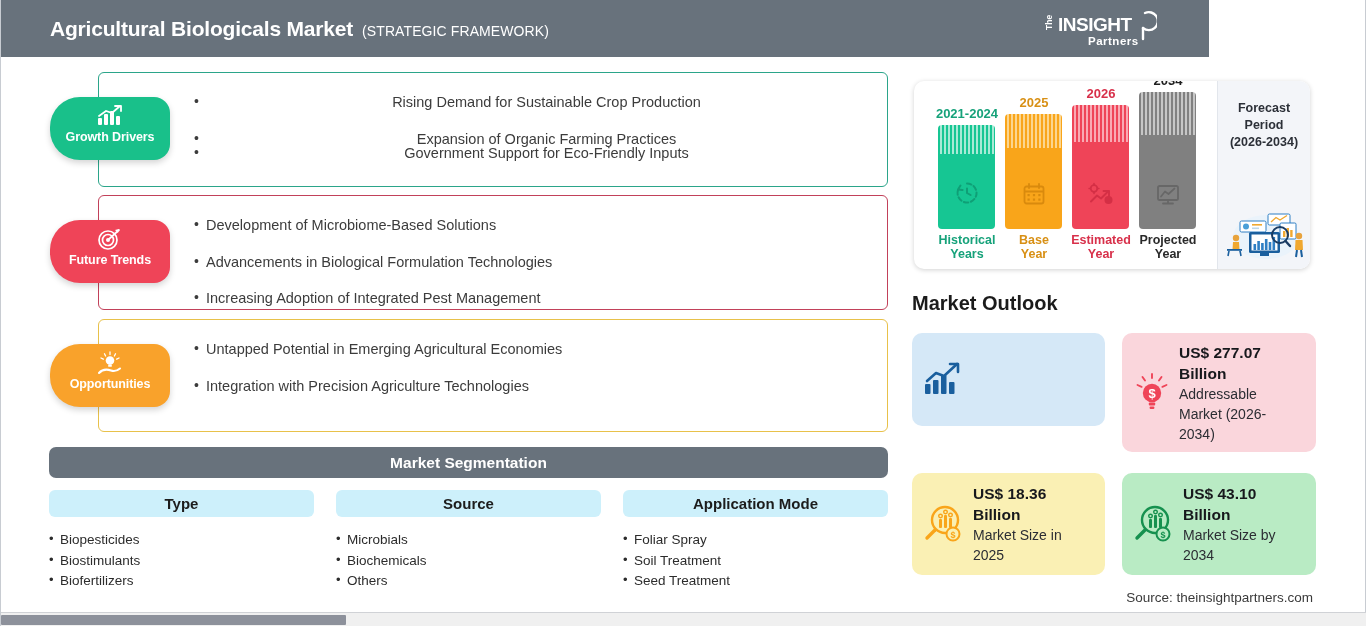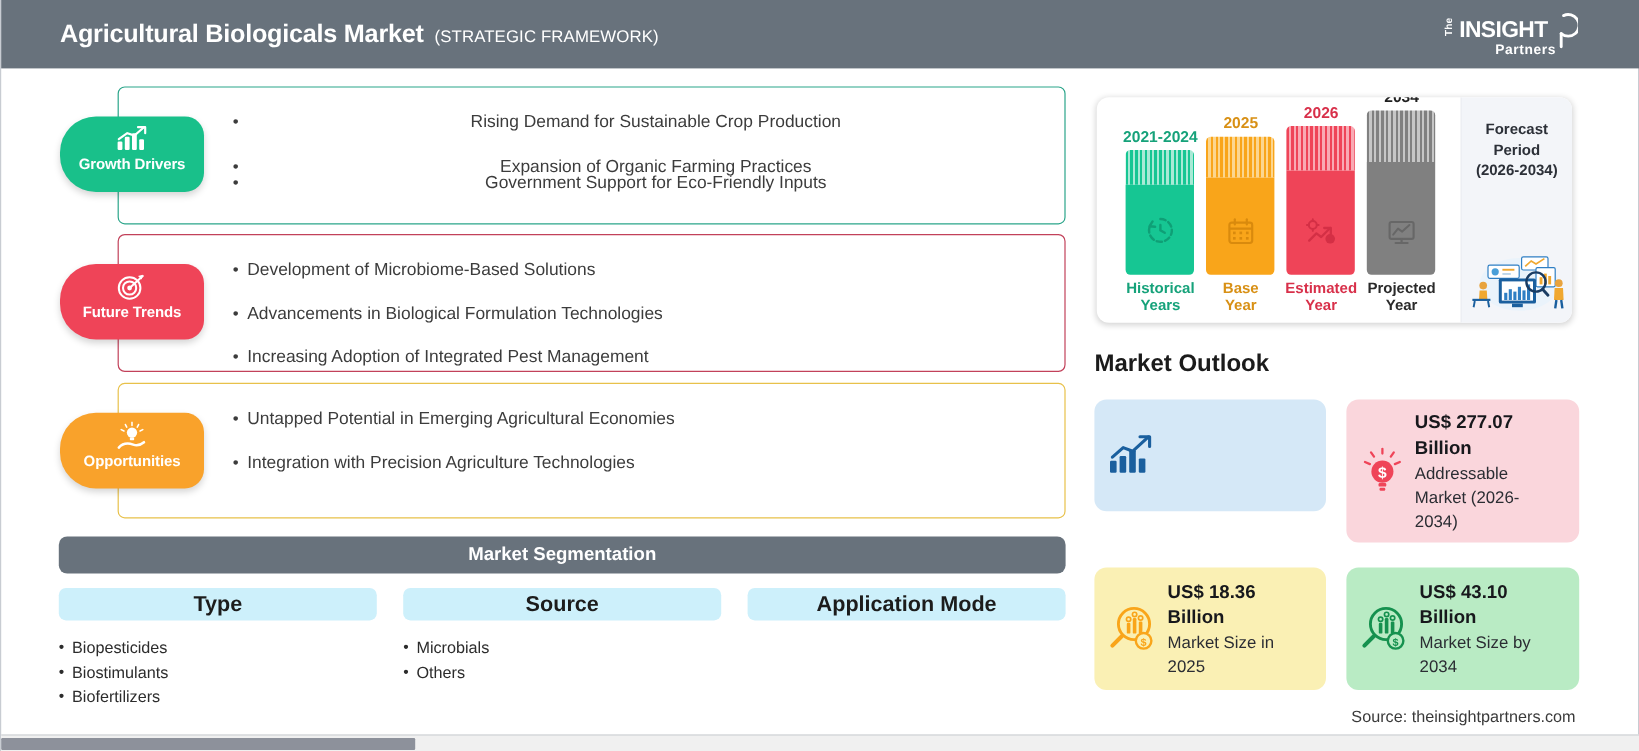--- a/index.html
+++ b/index.html
@@ -11,21 +11,21 @@
   }
   #root {
     position: relative; width: 1366px; height: 626px;
     background: #ffffff;
     border-left: 1px solid #c8ccd2;
     border-right: 1px solid #c8ccd2;
   }
 
   
   #header {
-    position: absolute; left: 0; top: 0; width: 1366px; height: 57px;
+    position: absolute; left: 0; top: 0; width: 1208px; height: 57px;
     background: #68727c;
     display: flex; align-items: center;
   }
   #header-title-wrap { margin-left: 49px; display: flex; align-items: baseline; }
   #header-title {
     color: #ffffff; font-size: 21px; font-weight: bold; letter-spacing: -0.2px;
   }
   #header-sub {
     color: #ffffff; font-size: 14px; font-weight: normal; margin-left: 9px;
     letter-spacing: 0.1px;
@@ -66,21 +66,21 @@
   #seg-header {
     position: absolute; left: 48px; top: 447px; width: 839px; height: 31px;
     background: #68727c; border-radius: 7px;
     color: #ffffff; font-size: 15.5px; font-weight: bold;
     display: flex; align-items: center; justify-content: center;
   }
   .seg-col { position: absolute; top: 490px; }
   .seg-pill {
     height: 27px; background: #cdf0fb; border-radius: 6px;
     display: flex; align-items: center; justify-content: center;
-    font-size: 18px; font-weight: bold; color: #1c1c1c;
+    font-size: 15px; font-weight: bold; color: #1c1c1c;
   }
   .seg-list { list-style: none; margin-top: 13px; }
   .seg-list li {
     font-size: 13.5px; color: #2c2c2c; line-height: 20.5px;
     position: relative; padding-left: 11px;
   }
   .seg-list li::before {
     content: "•"; position: absolute; left: 0; top: -1px; font-size: 13px; color: #2c2c2c;
   }
 
@@ -240,26 +240,32 @@
       <li>Biopesticides</li>
       <li>Biostimulants</li>
       <li>Biofertilizers</li>
     </ul>
   </div>
 
   <div class="seg-col" style="left:335px; width:265px;">
     <div class="seg-pill">Source</div>
     <ul class="seg-list">
       <li>Microbials</li>
+      <li>Biochemicals</li>
       <li>Others</li>
     </ul>
   </div>
 
   <div class="seg-col" style="left:622px; width:265px;">
     <div class="seg-pill">Application Mode</div>
+    <ul class="seg-list">
+      <li>Foliar Spray</li>
+      <li>Soil Treatment</li>
+      <li>Seed Treatment</li>
+    </ul>
   </div>
 
   <div id="timeline-card">
 
     <div class="tl-bar" style="left:24px; top:44px;">
       <div class="tl-year" style="top:-19px; color:#16a27a;">2021-2024</div>
       <div class="tl-stripe" style="height:29px; background:repeating-linear-gradient(90deg,#16c693 0 2px,#a8ead6 2px 4px); border-radius:4px 4px 0 0;"></div>
       <div class="tl-solid" style="height:75px; background:#16c693;">
         <span style="margin-bottom:14px;">
           <svg width="26" height="26" viewBox="0 0 26 26">

